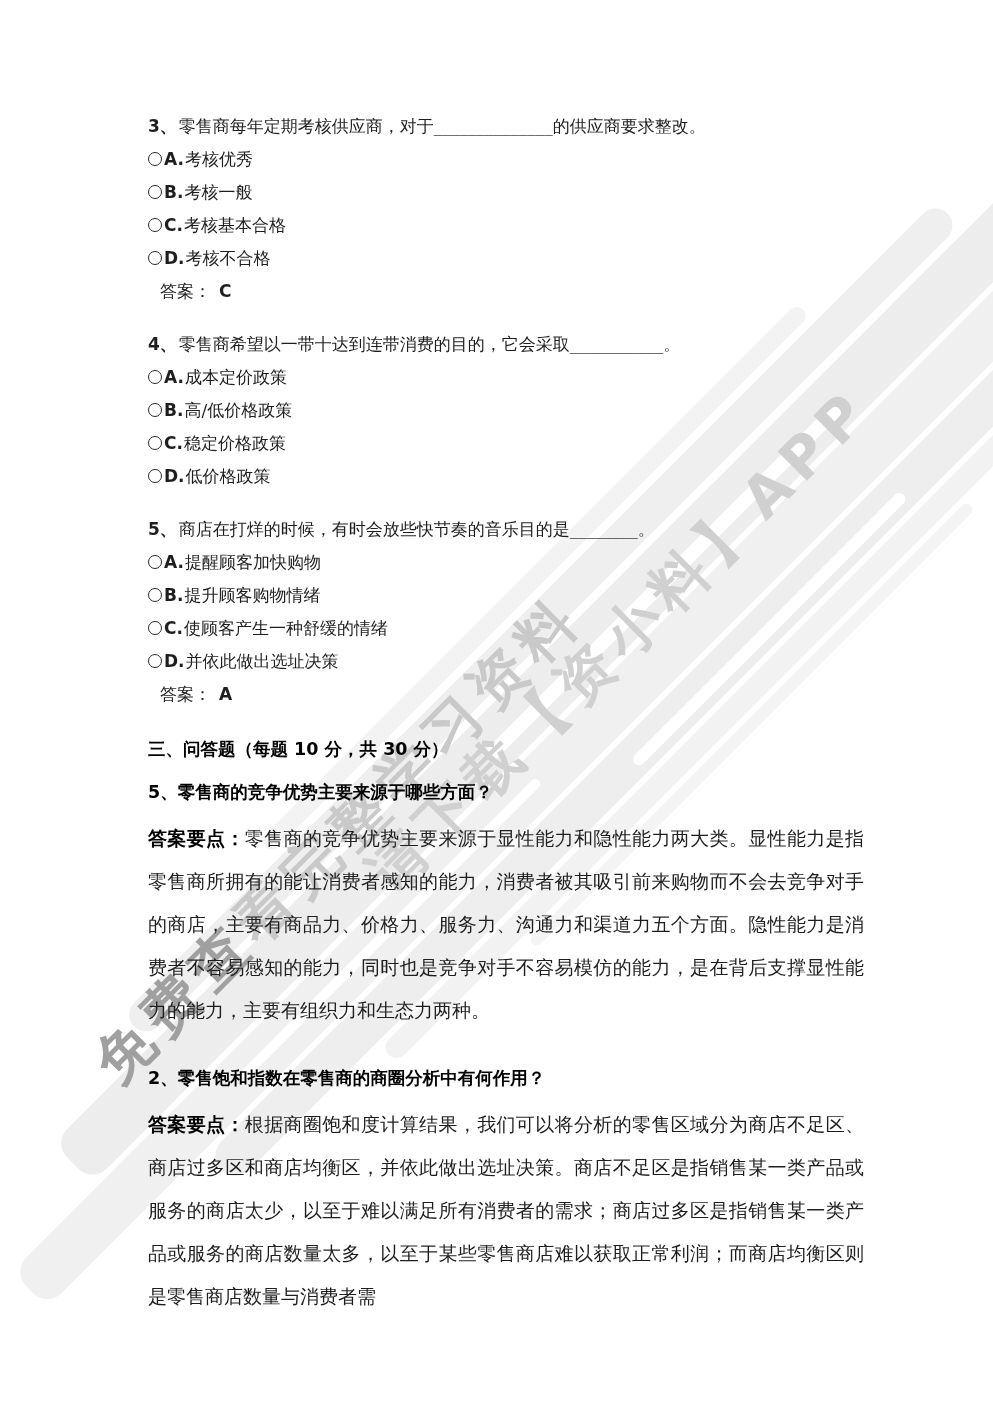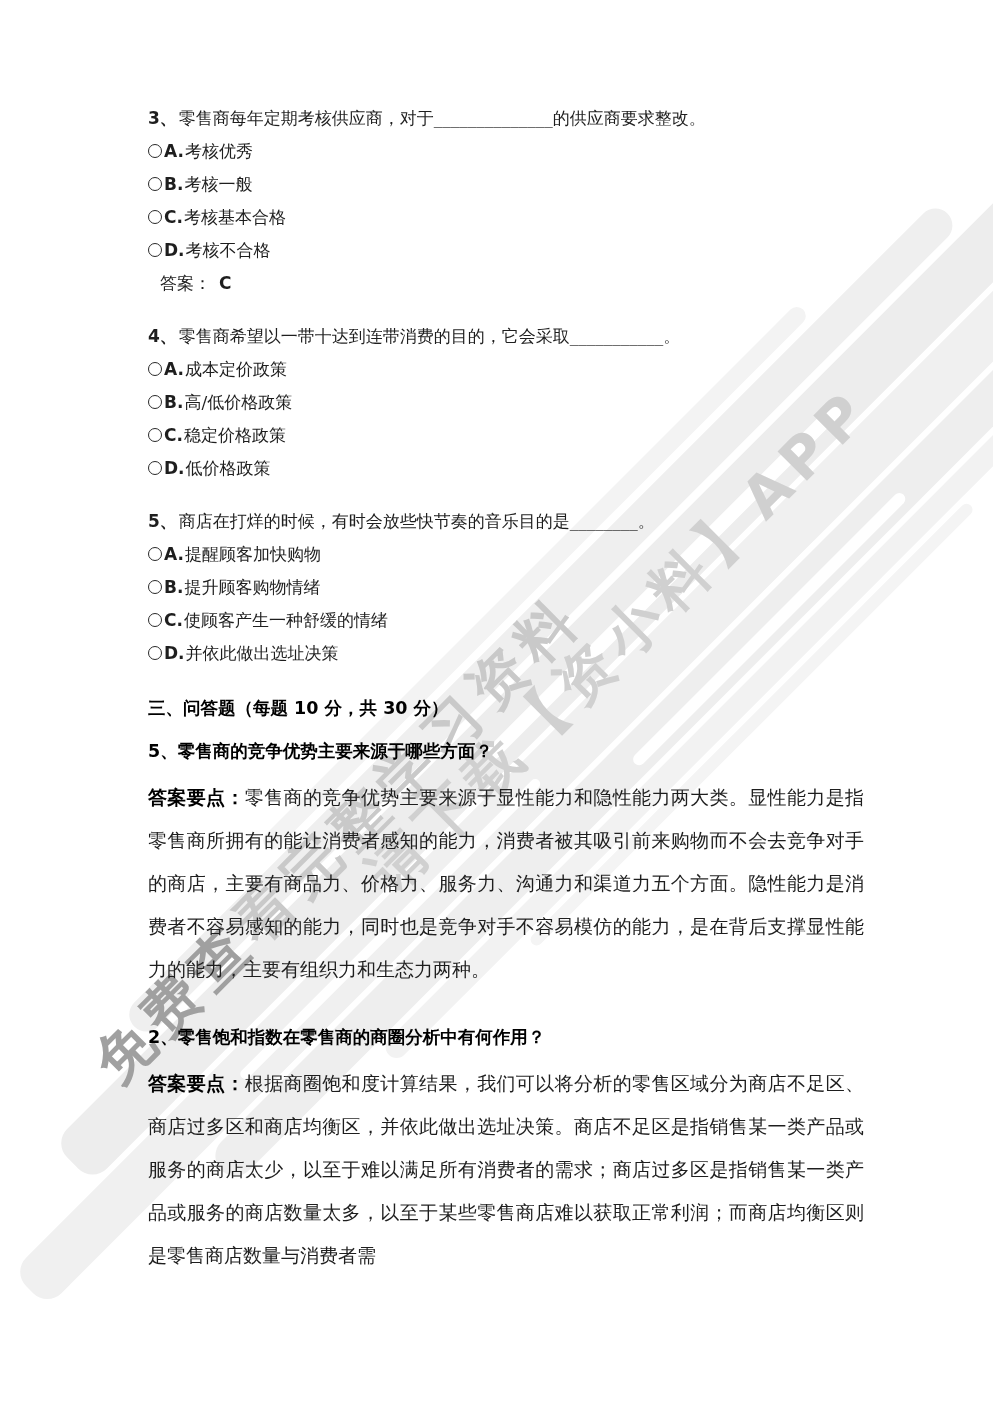--- a/index.html
+++ b/index.html
@@ -34,21 +34,21 @@
     position:absolute; transform:rotate(-45deg); transform-origin:0 0;
     font-family:"DejaVu Sans","Liberation Sans",sans-serif;
     font-weight:bold; font-size:57px; letter-spacing:9px; white-space:nowrap;
   }
   .wm-line1 { left:78px; top:1046px; color:#c9c9c9; }
   .wm-line1 .wm-dark { color:#a0a0a0; }
   .wm-line2 { left:352px; top:855px; color:#d0d0d0; }
 
   
   .content {
-    position:absolute; left:148px; top:108px; width:716px; z-index:1;
+    position:absolute; left:148px; top:116px; width:716px; z-index:1;
   }
   .line { line-height:20px; margin-bottom:13px; font-size:17px; }
   .mcq { margin-bottom:33px; }
   .qnum {
     font-family:"DejaVu Sans","Liberation Sans",sans-serif;
     font-weight:bold; margin-right:2px;
   }
   .opt { display:flex; align-items:center; }
   .radio {
     display:inline-block; width:14px; height:14px; border:1.4px solid #2a2a2a;
@@ -165,20 +165,21 @@
       <div class="line opt">
           <span class="radio"></span>
           <span class="opt-letter">C.</span>
           <span>使顾客产生一种舒缓的情绪</span>
         </div>
       <div class="line opt">
           <span class="radio"></span>
           <span class="opt-letter">D.</span>
           <span>并依此做出选址决策</span>
         </div>
+      <div class="line ans-row"><span>答案：</span><span class="ans-value">A</span></div>
     </div>
 
     <div class="essay-block">
       <div class="section-heading">三、问答题（每题 10 分，共 30 分）</div>
 
       <div>
         <div class="essay-title">5、零售商的竞争优势主要来源于哪些方面？</div>
         <div class="essay-answer"><span class="ans-points-label">答案要点：</span><span>零售商的竞争优势主要来源于显性能力和隐性能力两大类。显性能力是指零售商所拥有的能让消费者感知的能力，消费者被其吸引前来购物而不会去竞争对手的商店，主要有商品力、价格力、服务力、沟通力和渠道力五个方面。隐性能力是消费者不容易感知的能力，同时也是竞争对手不容易模仿的能力，是在背后支撑显性能力的能力，主要有组织力和生态力两种。</span></div>
       </div>
 

